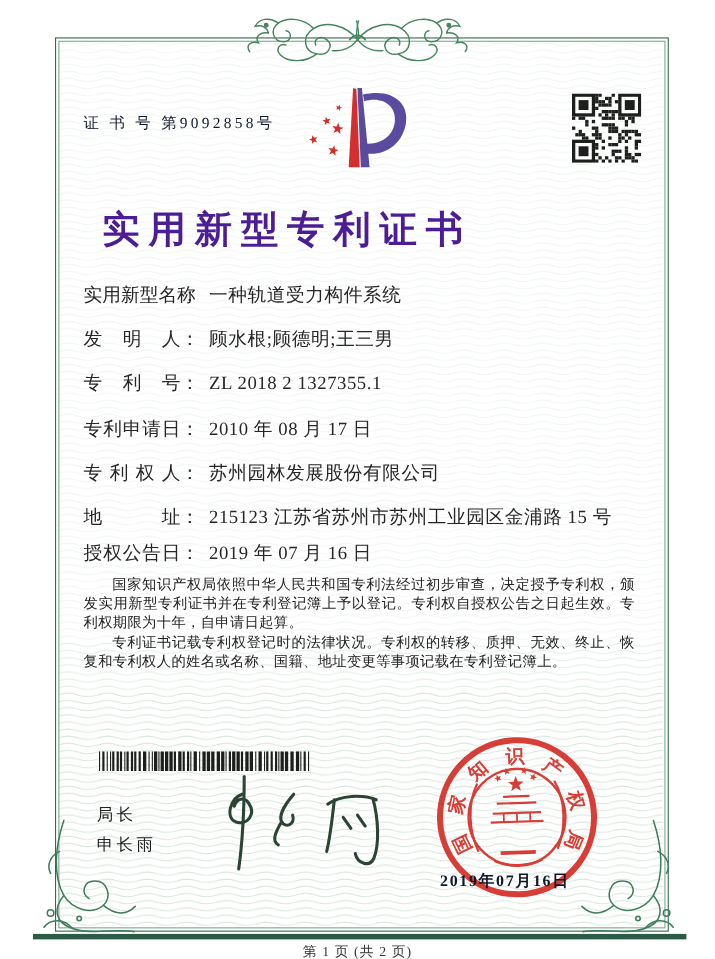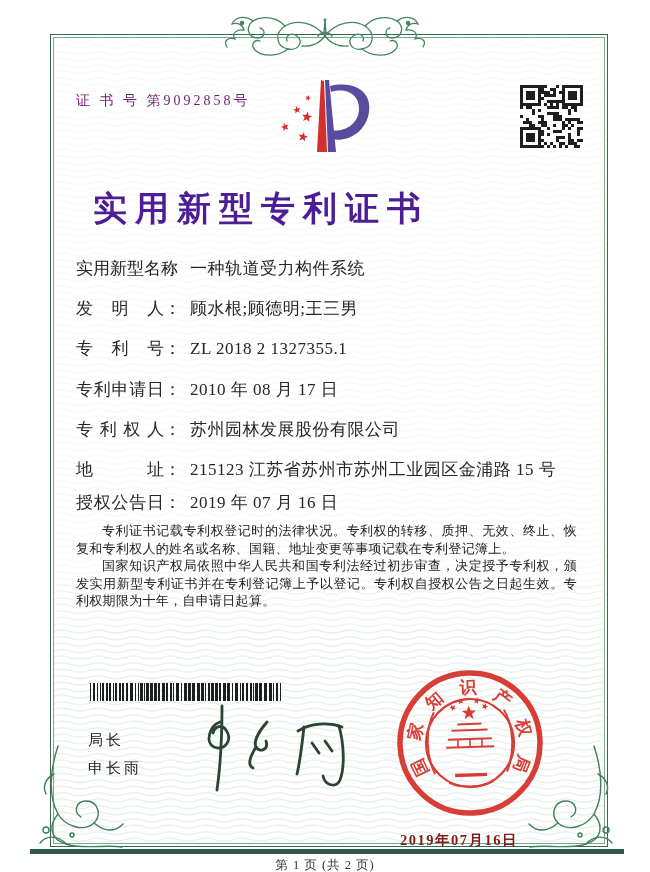--- a/index.html
+++ b/index.html
@@ -9,21 +9,21 @@
     font-family:"Liberation Serif","DejaVu Serif",serif;
     color:#2a2a2a;
   }
   .abs{position:absolute;}
   
   .frame{left:50px;top:34px;width:556px;height:811px;border:1.5px solid #35684e;}
   .frame-inner{position:absolute;left:2px;top:2px;right:2px;bottom:2px;border:1px solid #7aa98c;}
   .guilloche{left:53px;top:37px;}
   .bottom-strip{left:30px;top:849px;width:594px;height:5px;background:#2c5c46;}
   
-  .cert-no{left:76px;top:92px;font-size:14px;letter-spacing:3px;color:#701a75;}
+  .cert-no{left:76px;top:103px;font-size:14px;letter-spacing:3px;color:#0f172a;}
   .logo{left:273px;top:78px;}
   .qr{left:520px;top:85px;}
   .title{left:0;top:186px;width:522px;text-align:center;font-size:34px;font-weight:700;
          letter-spacing:8px;color:#4c1d95;}
   
   .frow{left:76px;width:520px;height:22px;font-size:17px;color:#262626;white-space:nowrap;}
   .flabel{display:inline-block;width:88px;text-align:justify;text-align-last:justify;vertical-align:top;}
   .fcolon{display:inline-block;margin-right:9px;}
   .fvalue{letter-spacing:0.5px;}
   .gpair2{position:absolute;left:251px;top:0;}
@@ -33,21 +33,21 @@
   .bodytext p{margin:0;text-indent:2em;letter-spacing:0.3px;}
   
   .barcode{left:90px;top:683px;}
   .signer{left:88px;font-size:15px;letter-spacing:3px;color:#222;
           font-family:Liberation Sans, sans-serif;}
   .signer.t1{top:731px;} .signer.t2{top:759px;}
   .signature{left:192px;top:700px;}
   .seal{left:390px;top:663px;opacity:0.93;}
   .sealchar{font-size:17px;font-weight:700;fill:#d43028;text-anchor:middle;
             font-family:"Liberation Sans","DejaVu Sans",sans-serif;}
-  .seal-date{left:400px;top:791px;font-size:14.5px;letter-spacing:1.5px;color:#7f1d1d;font-weight:600;margin-top:40px;}
+  .seal-date{left:400px;top:791px;font-size:14.5px;letter-spacing:1.5px;color:#0f172a;font-weight:600;}
   .footer{left:0;top:825px;width:650px;text-align:center;font-size:12.5px;color:#333;letter-spacing:1px;margin-top:32px;}
 </style>
 </head>
 <body>
 
 <svg class="abs guilloche" width="550" height="806">
   <defs>
     <pattern id="wv" width="36" height="6.5" patternUnits="userSpaceOnUse">
       <path d="M0,3.2 Q9,0.2 18,3.2 T36,3.2" fill="none" stroke="#b7d4bd" stroke-width="0.9"></path>
     </pattern>
@@ -262,22 +262,22 @@
   <span class="flabel">专利权人</span><span class="fcolon">：</span><span class="fvalue">苏州园林发展股份有限公司</span>
 </div>
 <div class="abs frow" style="top:458px">
   <span class="flabel">地址</span><span class="fcolon">：</span><span class="fvalue">215123 江苏省苏州市苏州工业园区金浦路 15 号</span>
 </div>
 <div class="abs frow" style="top:491px">
   <span class="flabel">授权公告日</span><span class="fcolon">：</span><span class="fvalue">2019 年 07 月 16 日</span>
 </div>
 
 <div class="abs bodytext">
+  <p>国家知识产权局依照中华人民共和国专利法经过初步审查，决定授予专利权，颁发实用新型专利证书并在专利登记簿上予以登记。专利权自授权公告之日起生效。专利权期限为十年，自申请日起算。</p>
   <p>专利证书记载专利权登记时的法律状况。专利权的转移、质押、无效、终止、恢复和专利权人的姓名或名称、国籍、地址变更等事项记载在专利登记簿上。</p>
-  <p>国家知识产权局依照中华人民共和国专利法经过初步审查，决定授予专利权，颁发实用新型专利证书并在专利登记簿上予以登记。专利权自授权公告之日起生效。专利权期限为十年，自申请日起算。</p>
 </div>
 
 <svg class="abs barcode" id="barcode" width="196" height="18">
     <rect x="0" y="0" width="1" height="18" fill="#1c1f1c"></rect>
     <rect x="3" y="0" width="2" height="18" fill="#1c1f1c"></rect>
     <rect x="7" y="0" width="1" height="18" fill="#1c1f1c"></rect>
     <rect x="10" y="0" width="1" height="18" fill="#1c1f1c"></rect>
     <rect x="12" y="0" width="2" height="18" fill="#1c1f1c"></rect>
     <rect x="16" y="0" width="2" height="18" fill="#1c1f1c"></rect>
     <rect x="19" y="0" width="2" height="18" fill="#1c1f1c"></rect>

